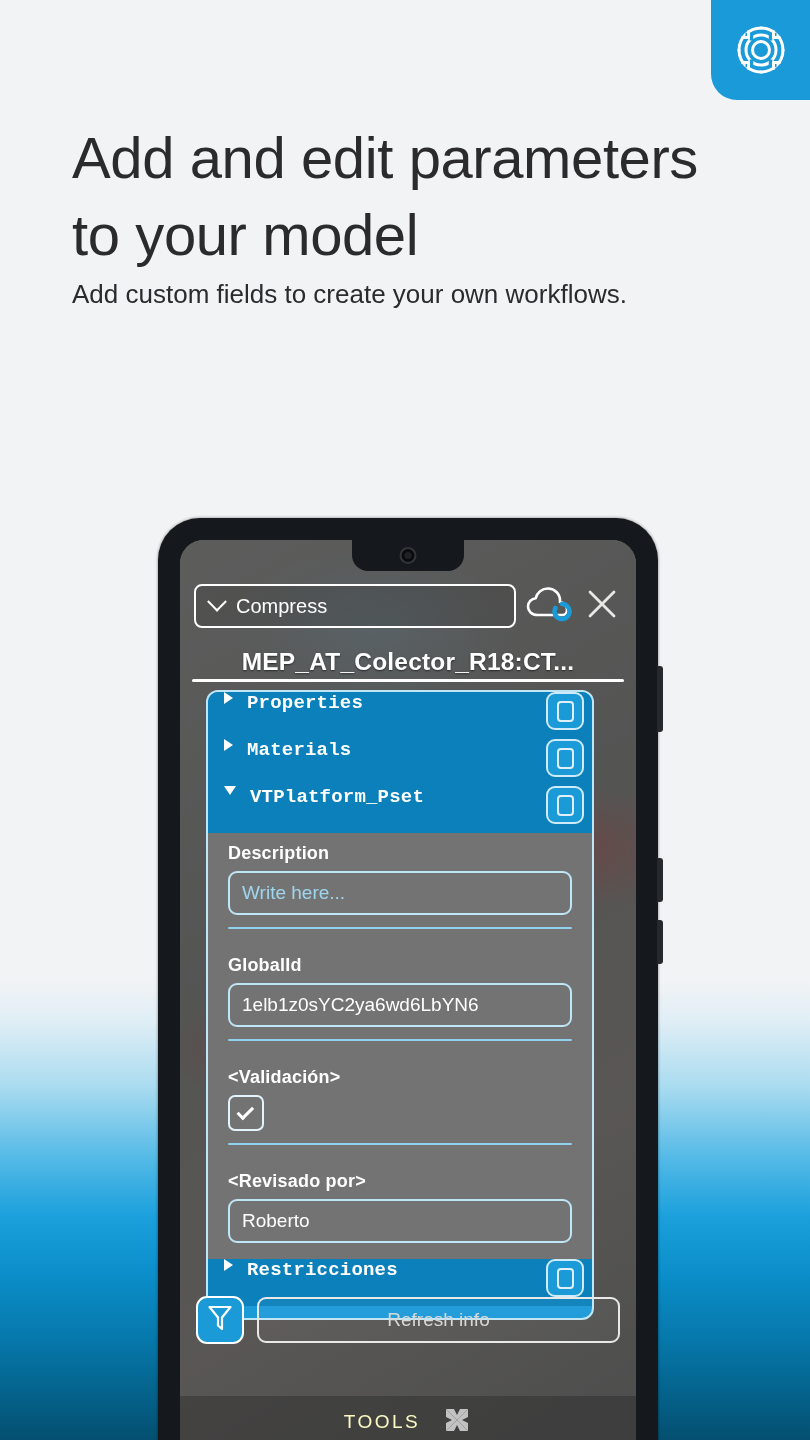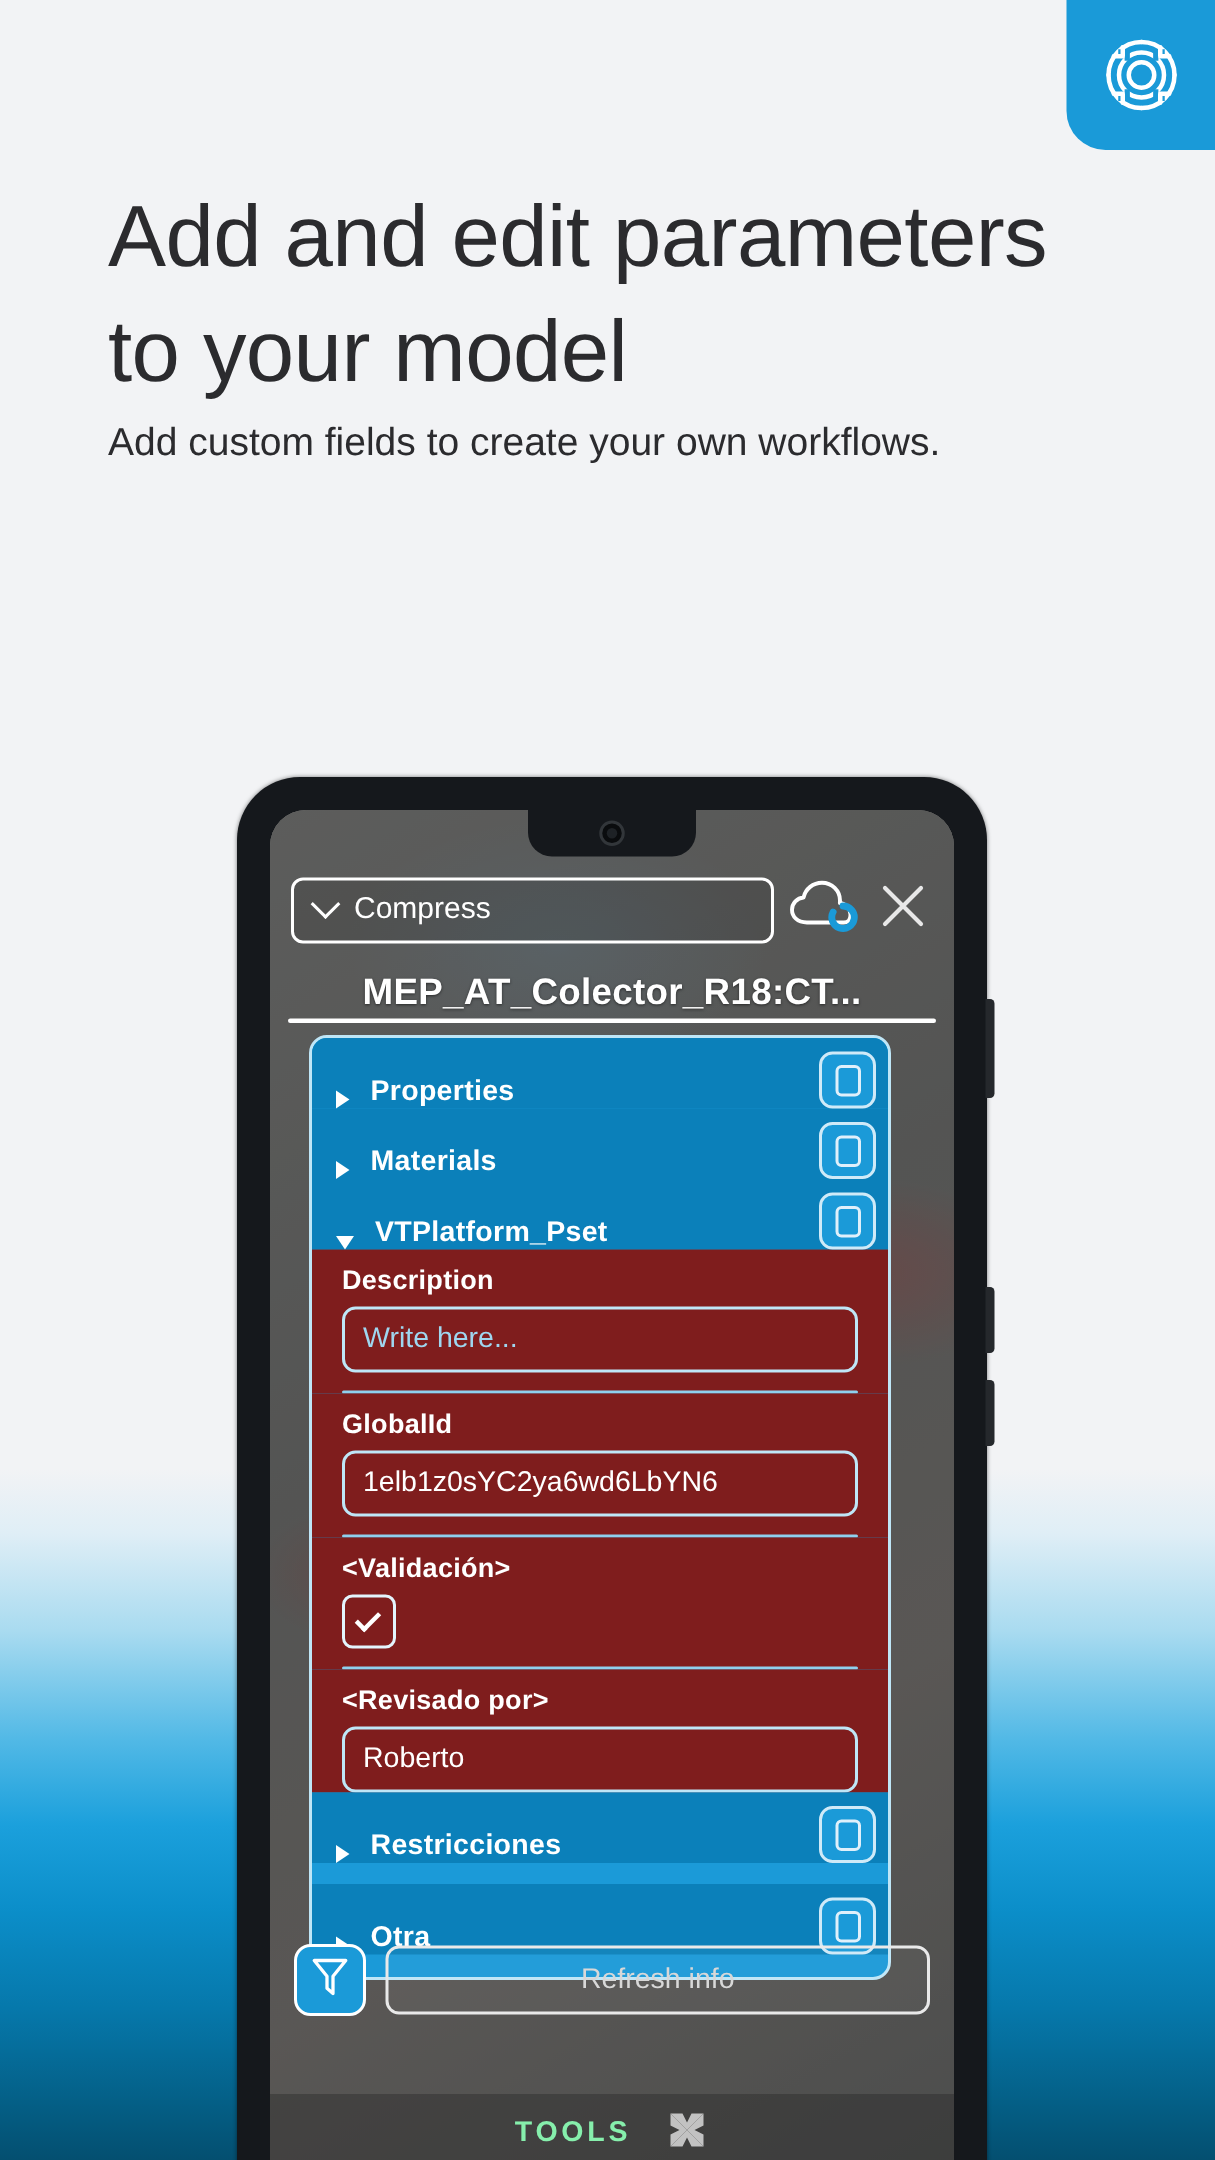--- a/index.html
+++ b/index.html
@@ -131,24 +131,25 @@
   .panel {
     position: absolute; left: 26px; top: 150px;
     width: 388px; height: 630px;
     background: #1b9ad8;
     border: 2px solid #bfe6f7;
     border-radius: 12px;
     overflow: hidden;
   }
 
   .tree-row {
-    display: flex; align-items: flex-end;
+    display: flex; align-items: flex-start;
     height: 47px; padding: 0 8px 0 16px;
     background: #0b80ba;
     color: #ffffff;
+    font-family: Liberation Mono, monospace;
   }
   .tri {
     width: 0; height: 0; flex: none; margin-right: 14px;
   }
   .tri.collapsed {
     border-left: 9px solid #ffffff;
     border-top: 6px solid transparent;
     border-bottom: 6px solid transparent;
   }
   .tri.expanded {
@@ -161,21 +162,21 @@
     margin-left: auto; width: 38px; height: 38px; flex: none;
     border: 2.5px solid #cfeaf8; border-radius: 9px;
     background: #1b9ad8;
     display: flex; align-items: center; justify-content: center;
   }
   .copy-btn .inner {
     width: 17px; height: 21px;
     border: 2.5px solid #dff0fb; border-radius: 4px;
   }
 
-  .field-block { padding: 10px 20px 0 20px; background: #7f1d1d; }
+  .field-block { padding: 10px 20px 16px 20px; background: #737373; }
   .field-label {
     font-size: 18px; font-weight: 700; color: #ffffff; letter-spacing: .2px;
     margin-bottom: 7px;
   }
   .field-input {
     height: 44px; border: 2px solid #bfe6f7; border-radius: 9px;
     display: flex; align-items: center; padding: 0 12px;
     font-size: 19px; color: #ffffff;
   }
   .field-input.placeholder { color: #9fd6ef; }
@@ -217,21 +218,21 @@
     color: #ffffff; font-size: 19px;
   }
 
   
   .tools-strip {
     position: absolute; left: 0; right: 0; bottom: 0; height: 52px;
     background: rgba(40,40,40,.42);
     display: flex; align-items: center; justify-content: center; gap: 22px;
   }
   .tools-label {
-    color: #86efac; font-size: 19px; letter-spacing: 2.5px; font-weight: 700;
+    color: #fef9c3; font-size: 19px; letter-spacing: 2.5px; font-weight: 400;
   }
 </style>
 </head>
 <body>
 
 <div class="logo-badge">
   <span>
     <svg width="58" height="58" viewBox="0 0 58 58">
       <circle cx="29" cy="29" r="8.5" fill="none" stroke="#ffffff" stroke-width="3"></circle>
       <circle cx="29" cy="29" r="15" fill="none" stroke="#ffffff" stroke-width="3"></circle>

